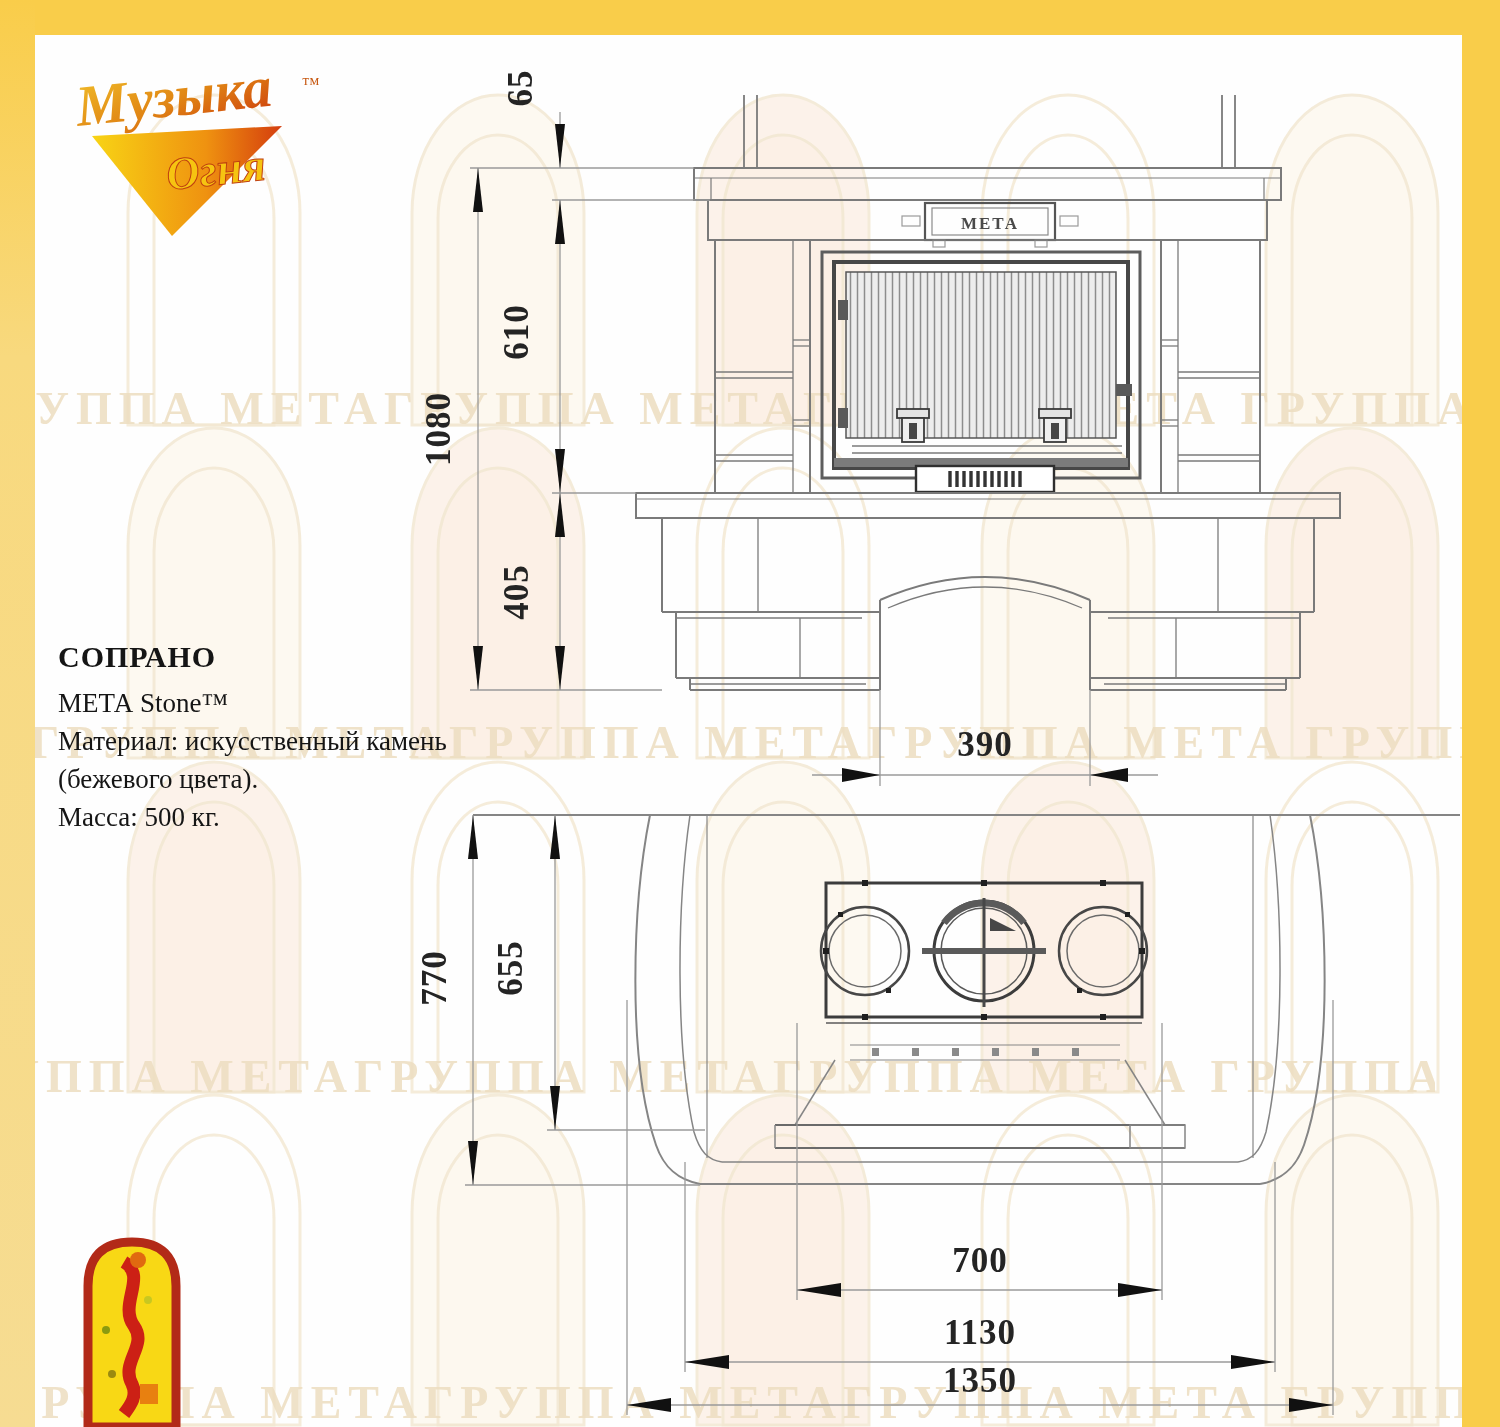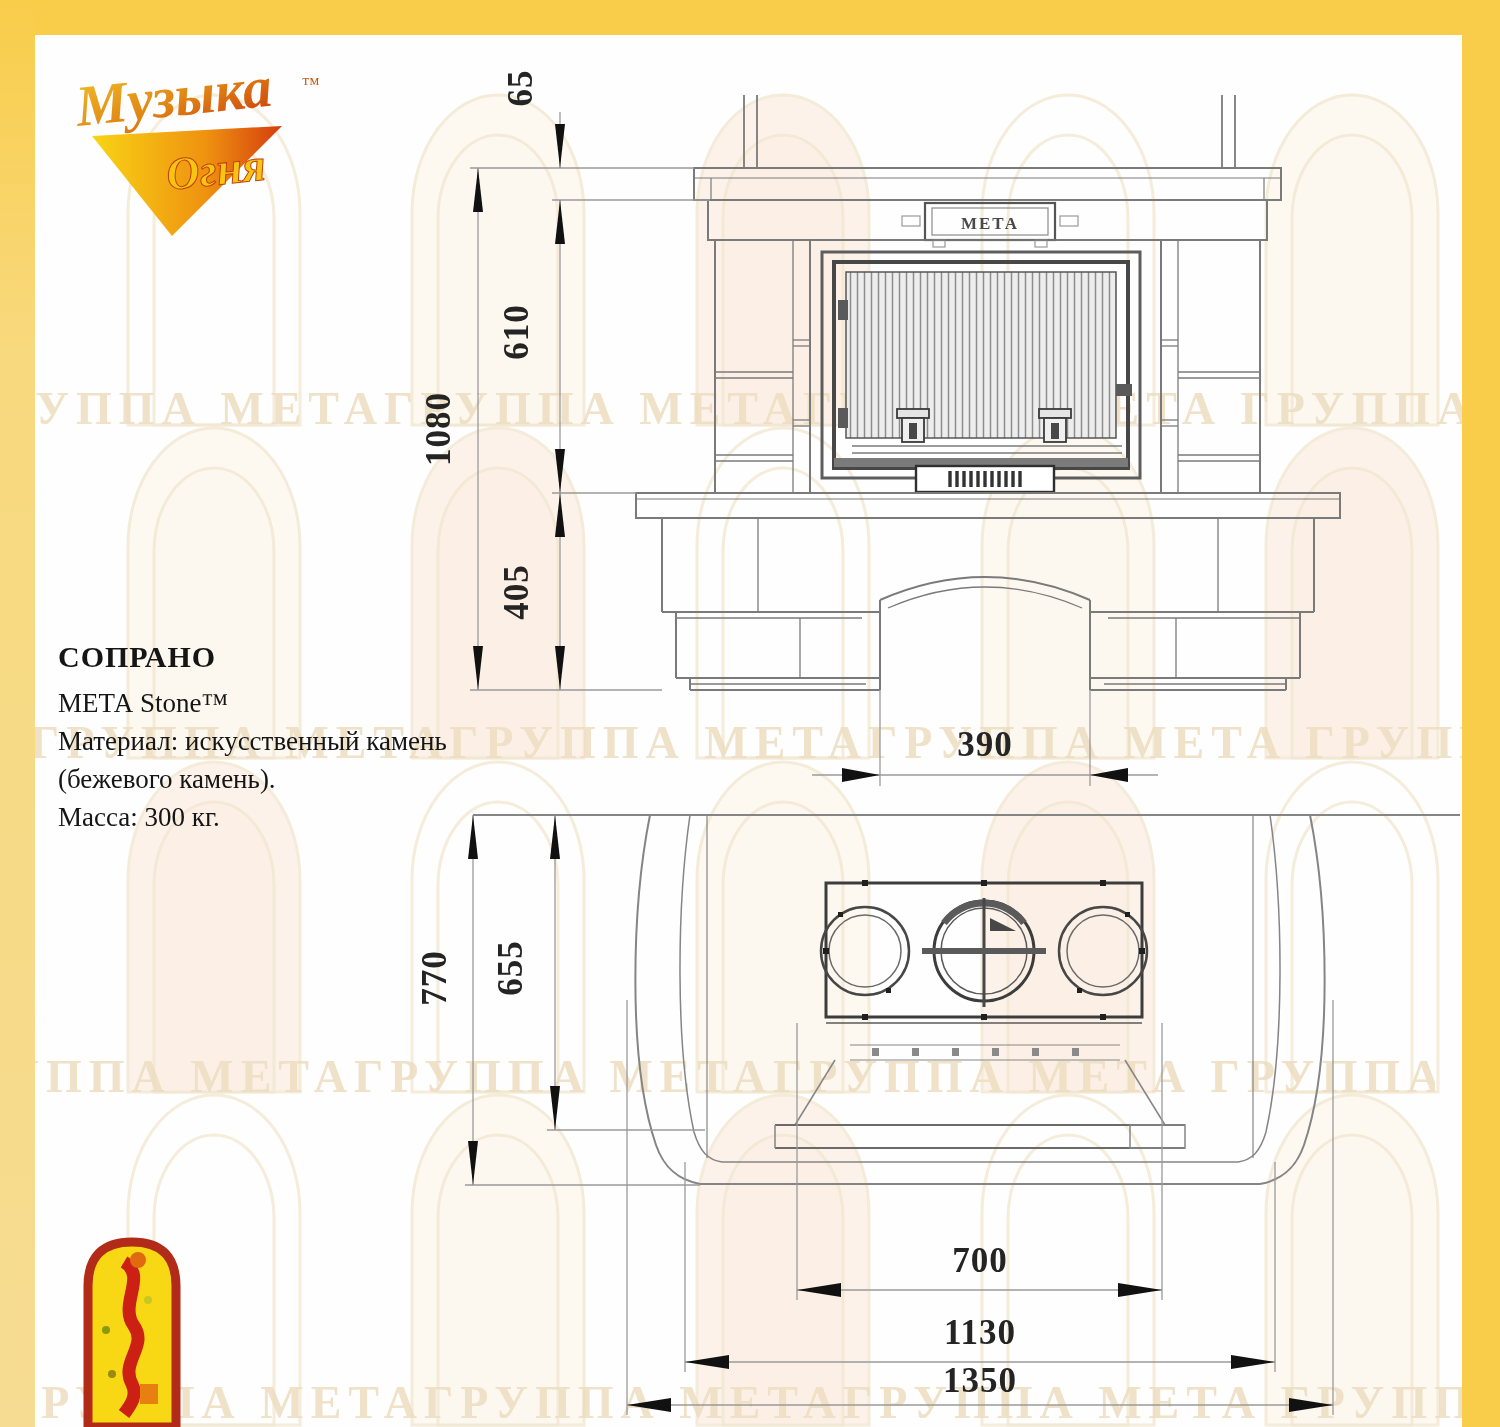--- a/index.html
+++ b/index.html
@@ -375,20 +375,20 @@
     <rect x="58" y="150" width="18" height="20" fill="#e88010"></rect>
     <circle cx="24" cy="96" r="4" fill="#8a9a10"></circle>
     <circle cx="66" cy="66" r="4" fill="#c8c820"></circle>
     <circle cx="30" cy="140" r="4" fill="#9a8a10"></circle>
   </svg>
 
   <div class="info">
     <div class="title">СОПРАНО</div>
     <div class="line">МЕТА Stone™</div>
     <div class="line">Материал: искусственный камень</div>
-    <div class="line">(бежевого камень).</div>
-    <div class="line">Масса: 300 кг.</div>
+    <div class="line">(бежевого цвета).</div>
+    <div class="line">Масса: 500 кг.</div>
   </div>
 
   <div class="border-top"></div>
   <div class="border-left"></div>
   <div class="border-right"></div>
 </div>
 
 </body></html>

